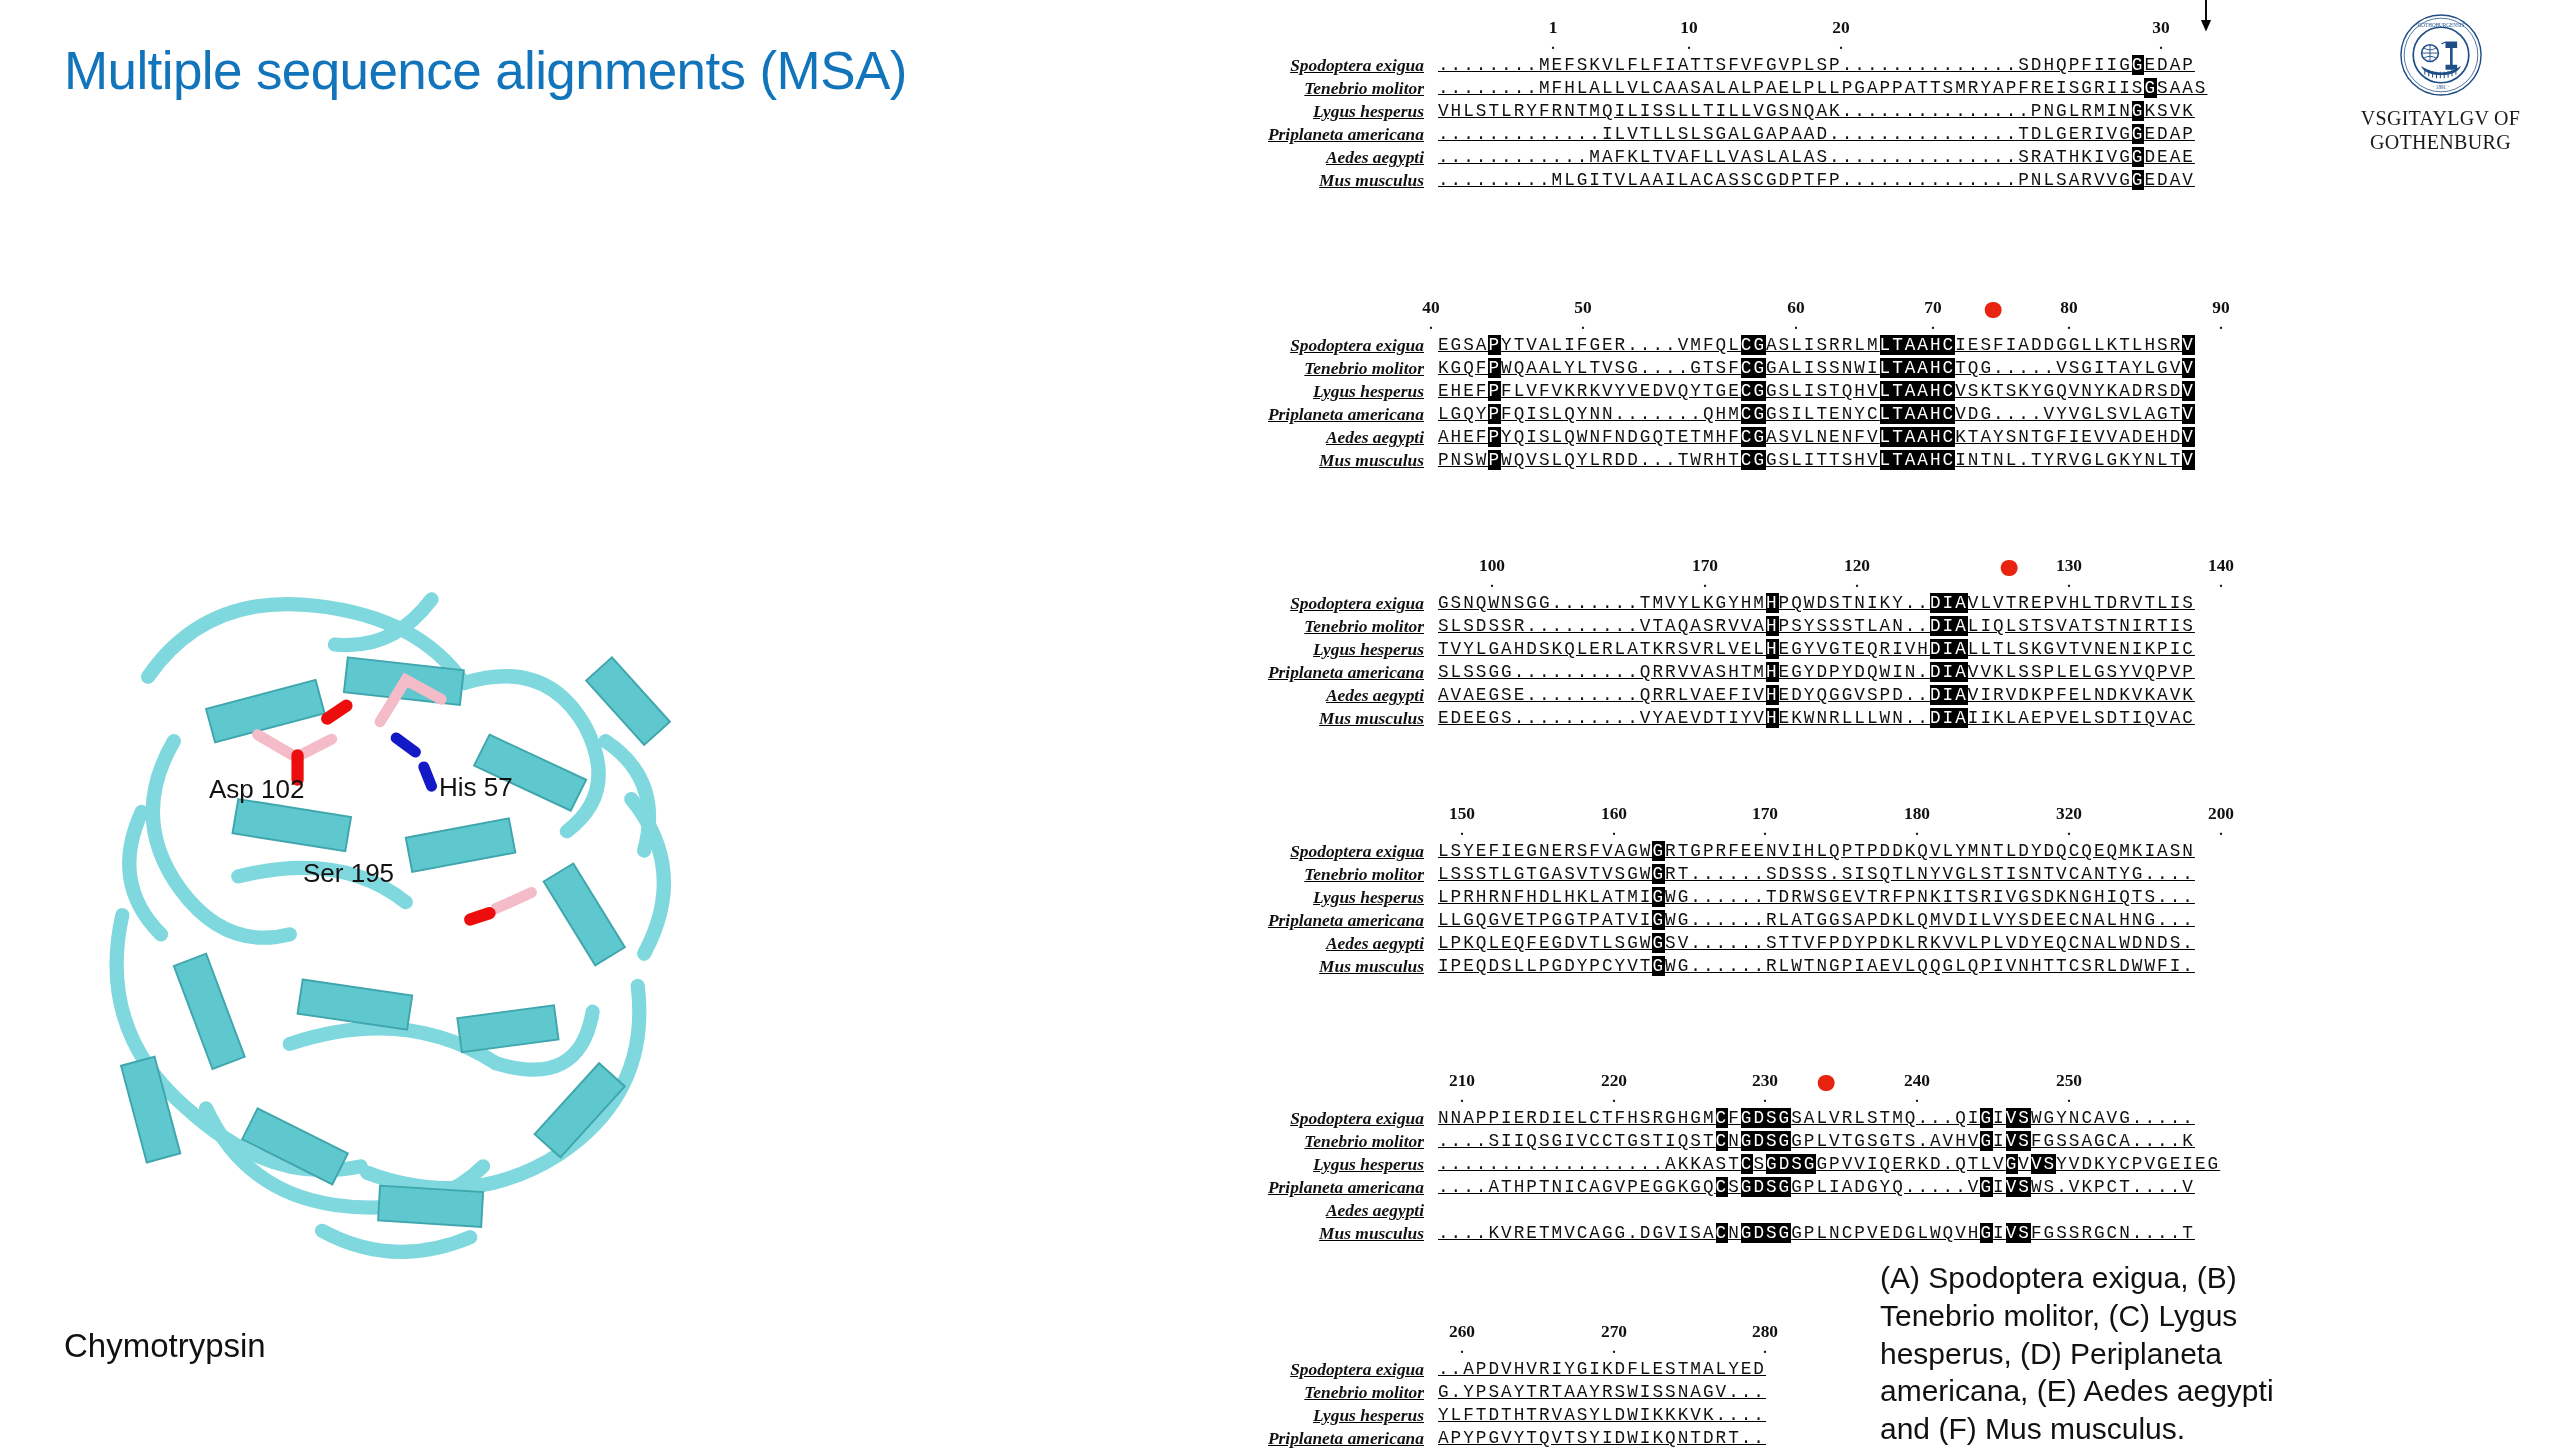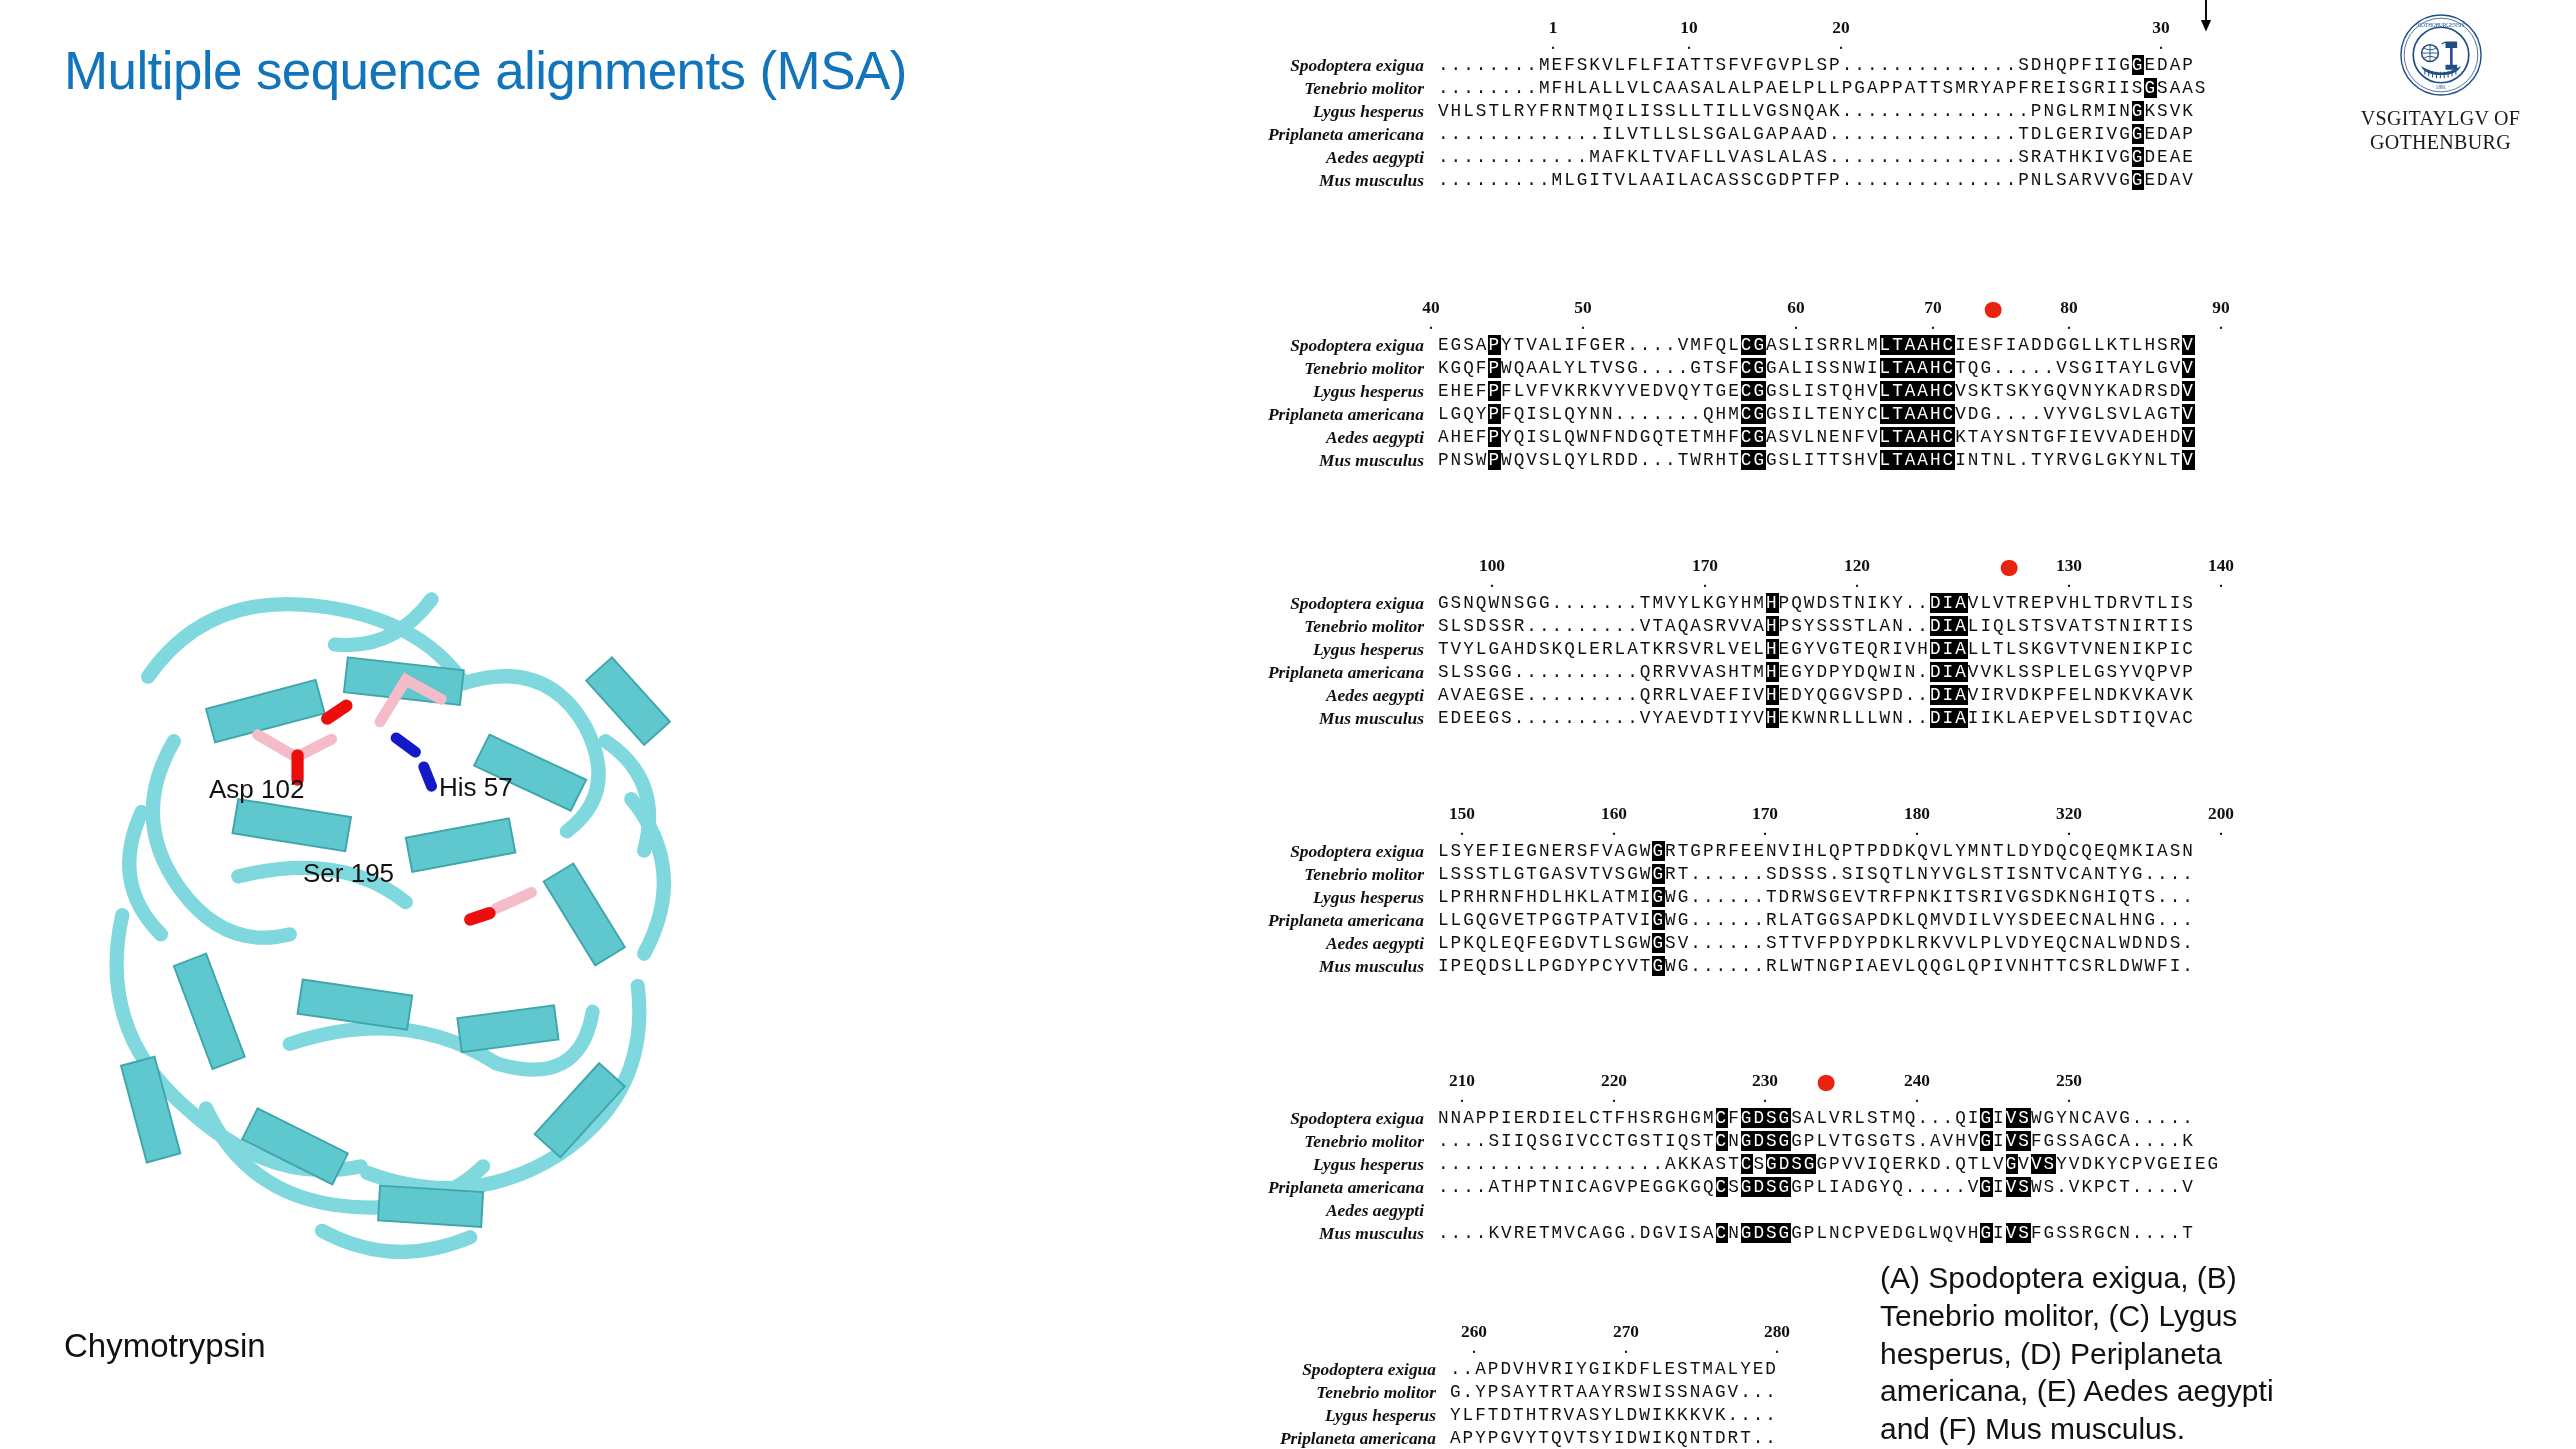--- a/index.html
+++ b/index.html
@@ -68,21 +68,21 @@
   .ruler .tick span.num{display:block;line-height:1;}
   .ruler .tick span.mark{display:block;line-height:1;font-size:14px;margin-top:1.3px;}
   .red-dot{
     position:absolute;width:16.7px;height:16.7px;border-radius:50%;
     background:#e8230f;top:2.6px;transform:translateX(-50%);
   }
   .arrow-marker{
     position:absolute;top:-3.9px;transform:translateX(-50%);
   }
   .msa-row{
-    display:flex;align-items:center;height:23px;
+    display:flex;align-items:center;height:23px;text-decoration:underline;
   }
   .seq-name{
     width:213px;flex:0 0 213px;text-align:right;padding-right:14px;
     font-family:"Liberation Serif", serif;
     font-style:italic;font-weight:bold;font-size:17.4px;color:#111;
     white-space:nowrap;
   }
   .seq-chars{
     font-family:"Liberation Mono", monospace;
     font-size:17.7px;letter-spacing:2px;
@@ -435,21 +435,21 @@
         <div class="seq-chars">....ATHPTNICAGVPEGGKGQ<span class="hl">C</span>S<span class="hl">G</span><span class="hl">DSG</span>GPLIADGYQ.....V<span class="hl">G</span>I<span class="hl">VS</span>WS.VKPCT....V</div>
       </div>
       <div class="msa-row">
         <div class="seq-name">Aedes aegypti</div>
       </div>
       <div class="msa-row">
         <div class="seq-name">Mus musculus</div>
         <div class="seq-chars">....KVRETMVCAGG.DGVISA<span class="hl">C</span>N<span class="hl">G</span><span class="hl">DSG</span>GPLNCPVEDGLWQVH<span class="hl">G</span>I<span class="hl">VS</span>FGSSRGCN....T</div>
       </div>
     </div>
-    <div class="msa-block" style="position: absolute; left: 12px; top: 1323px; width: 1159px;">
+    <div class="msa-block" style="position: absolute; left: 0px; top: 1323px; width: 1159px;">
       <div class="ruler">
         <div class="tick" style="left: 251px;">
           <span class="num">260</span>
           <span class="mark">.</span>
         </div>
         <div class="tick" style="left: 403px;">
           <span class="num">270</span>
           <span class="mark">.</span>
         </div>
         <div class="tick" style="left: 554px;">

